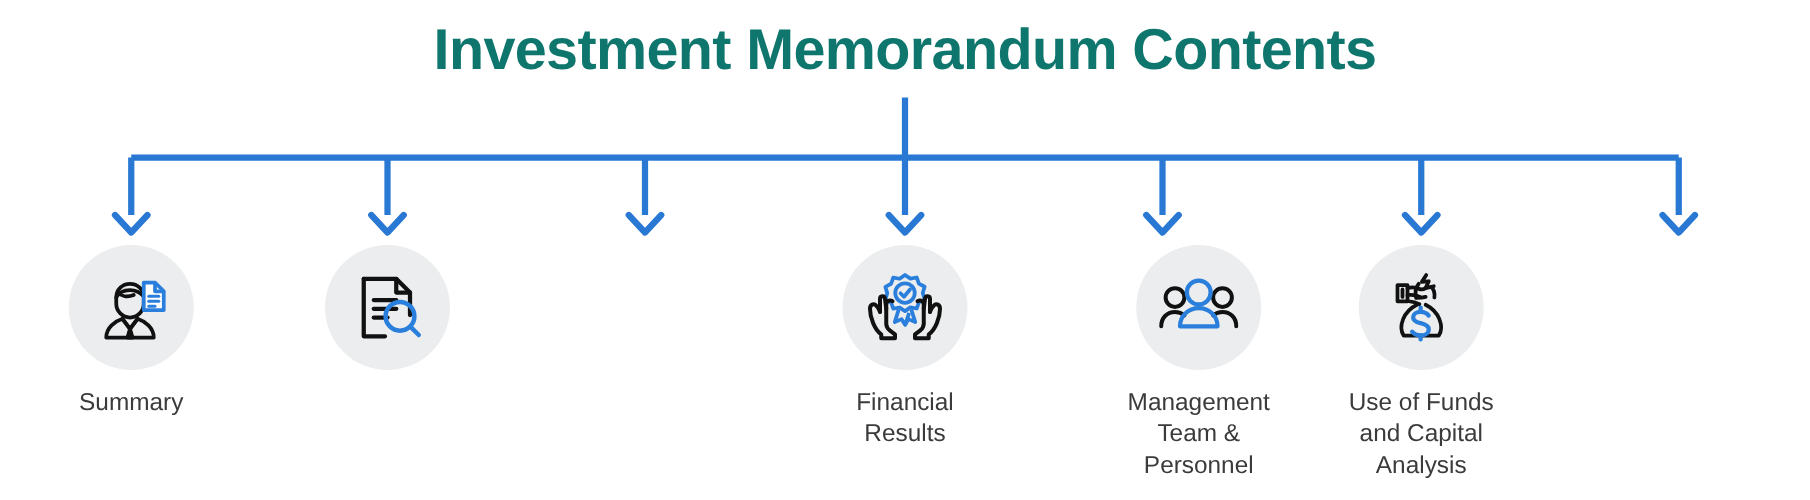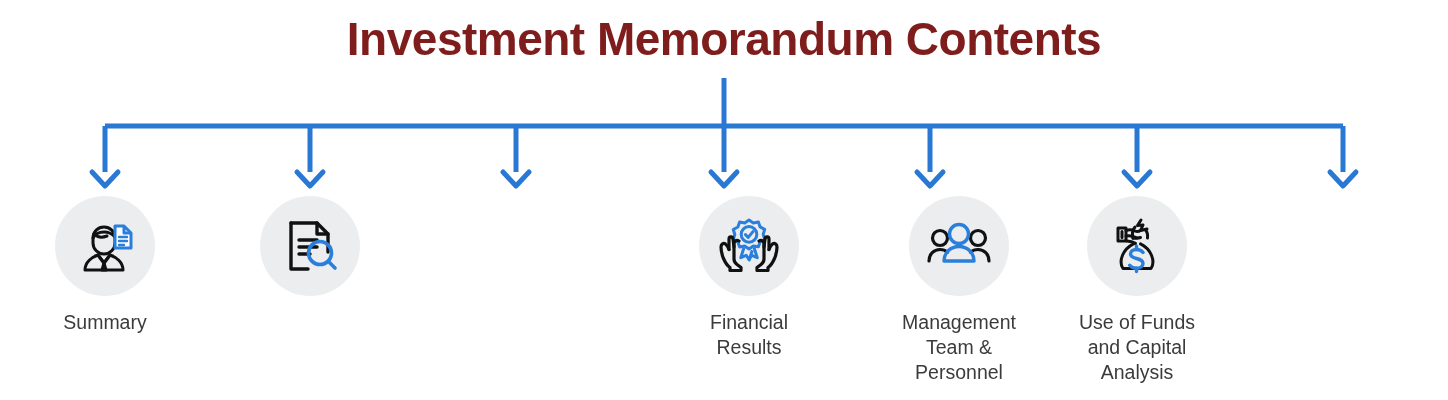--- a/index.html
+++ b/index.html
@@ -12,21 +12,21 @@
   }
   #stage{position:relative;width:1448px;height:400px;}
 
   .title{
     position:absolute;
     top:12px;left:0;width:1448px;
     text-align:center;
     font-size:46px;
     font-weight:bold;
     letter-spacing:-0.5px;
-    color:#7f1d1d;
+    color:#0f766e;
     white-space:nowrap;
   }
 
   .connectors{position:absolute;top:0;left:0;width:1448px;height:400px;pointer-events:none;}
 
   .nodes{
     position:absolute;
     top:196px;left:0;width:1164px;height:200px;
   }
   .node{
@@ -124,21 +124,21 @@
           </g>
           <g fill="none" stroke="#2b7fdc" stroke-width="3.6" stroke-linecap="round">
             <circle cx="42" cy="39" r="11.5"></circle>
             <line x1="50.5" y1="47.5" x2="57" y2="54"></line>
           </g>
         </svg>
       </div>
     </div>
 
 
-    <div class="node" style="left:654px;text-align:center;">
+    <div class="node" style="left:629px;text-align:center;">
       <div class="circle">
         <svg width="64" height="64" viewBox="0 0 64 64">
           <g fill="none" stroke="#2b7fdc" stroke-width="3" stroke-linejoin="round">
             <path d="M32 6l4.3 2.9 5.1-.9 1.7 4.9 4.6 2.5-1.5 5 1.5 5-4.6 2.5-1.7 4.9-5.1-.9L32 34.9l-4.3-2.9-5.1.9-1.7-4.9-4.6-2.5 1.5-5-1.5-5 4.6-2.5 1.7-4.9 5.1.9z"></path>
             <circle cx="32" cy="20.4" r="7.8"></circle>
             <polyline points="28.4,20.6 31.2,23.4 36,17.6" stroke-linecap="round"></polyline>
             <path d="M27 33.5l-3.2 10.2 5.4-2.4 3 4.6 3.1-9.6"></path>
             <path d="M37 33.5l3.2 10.2-5.4-2.4-3 4.6"></path>
           </g>
           <g fill="none" stroke="#111111" stroke-width="3.2" stroke-linecap="round" stroke-linejoin="round">

